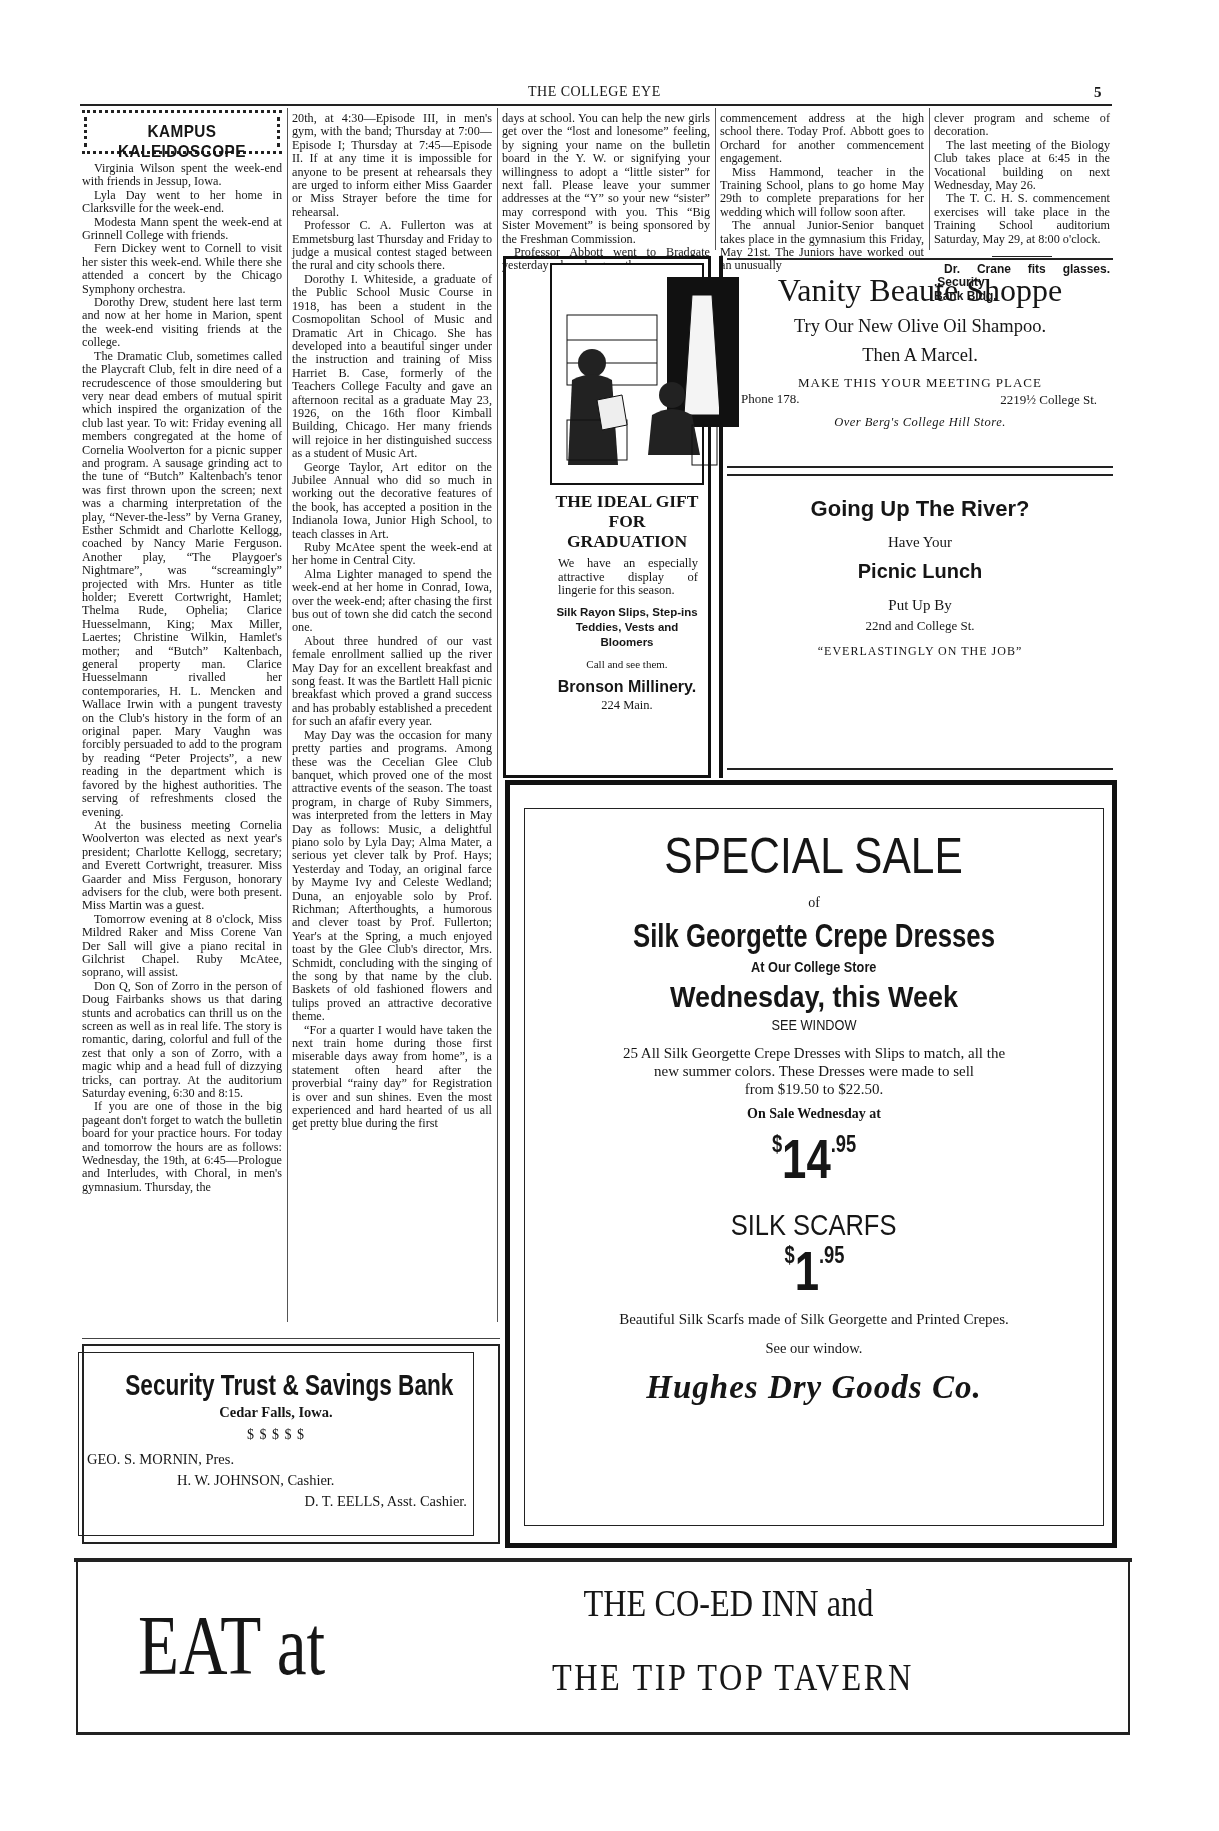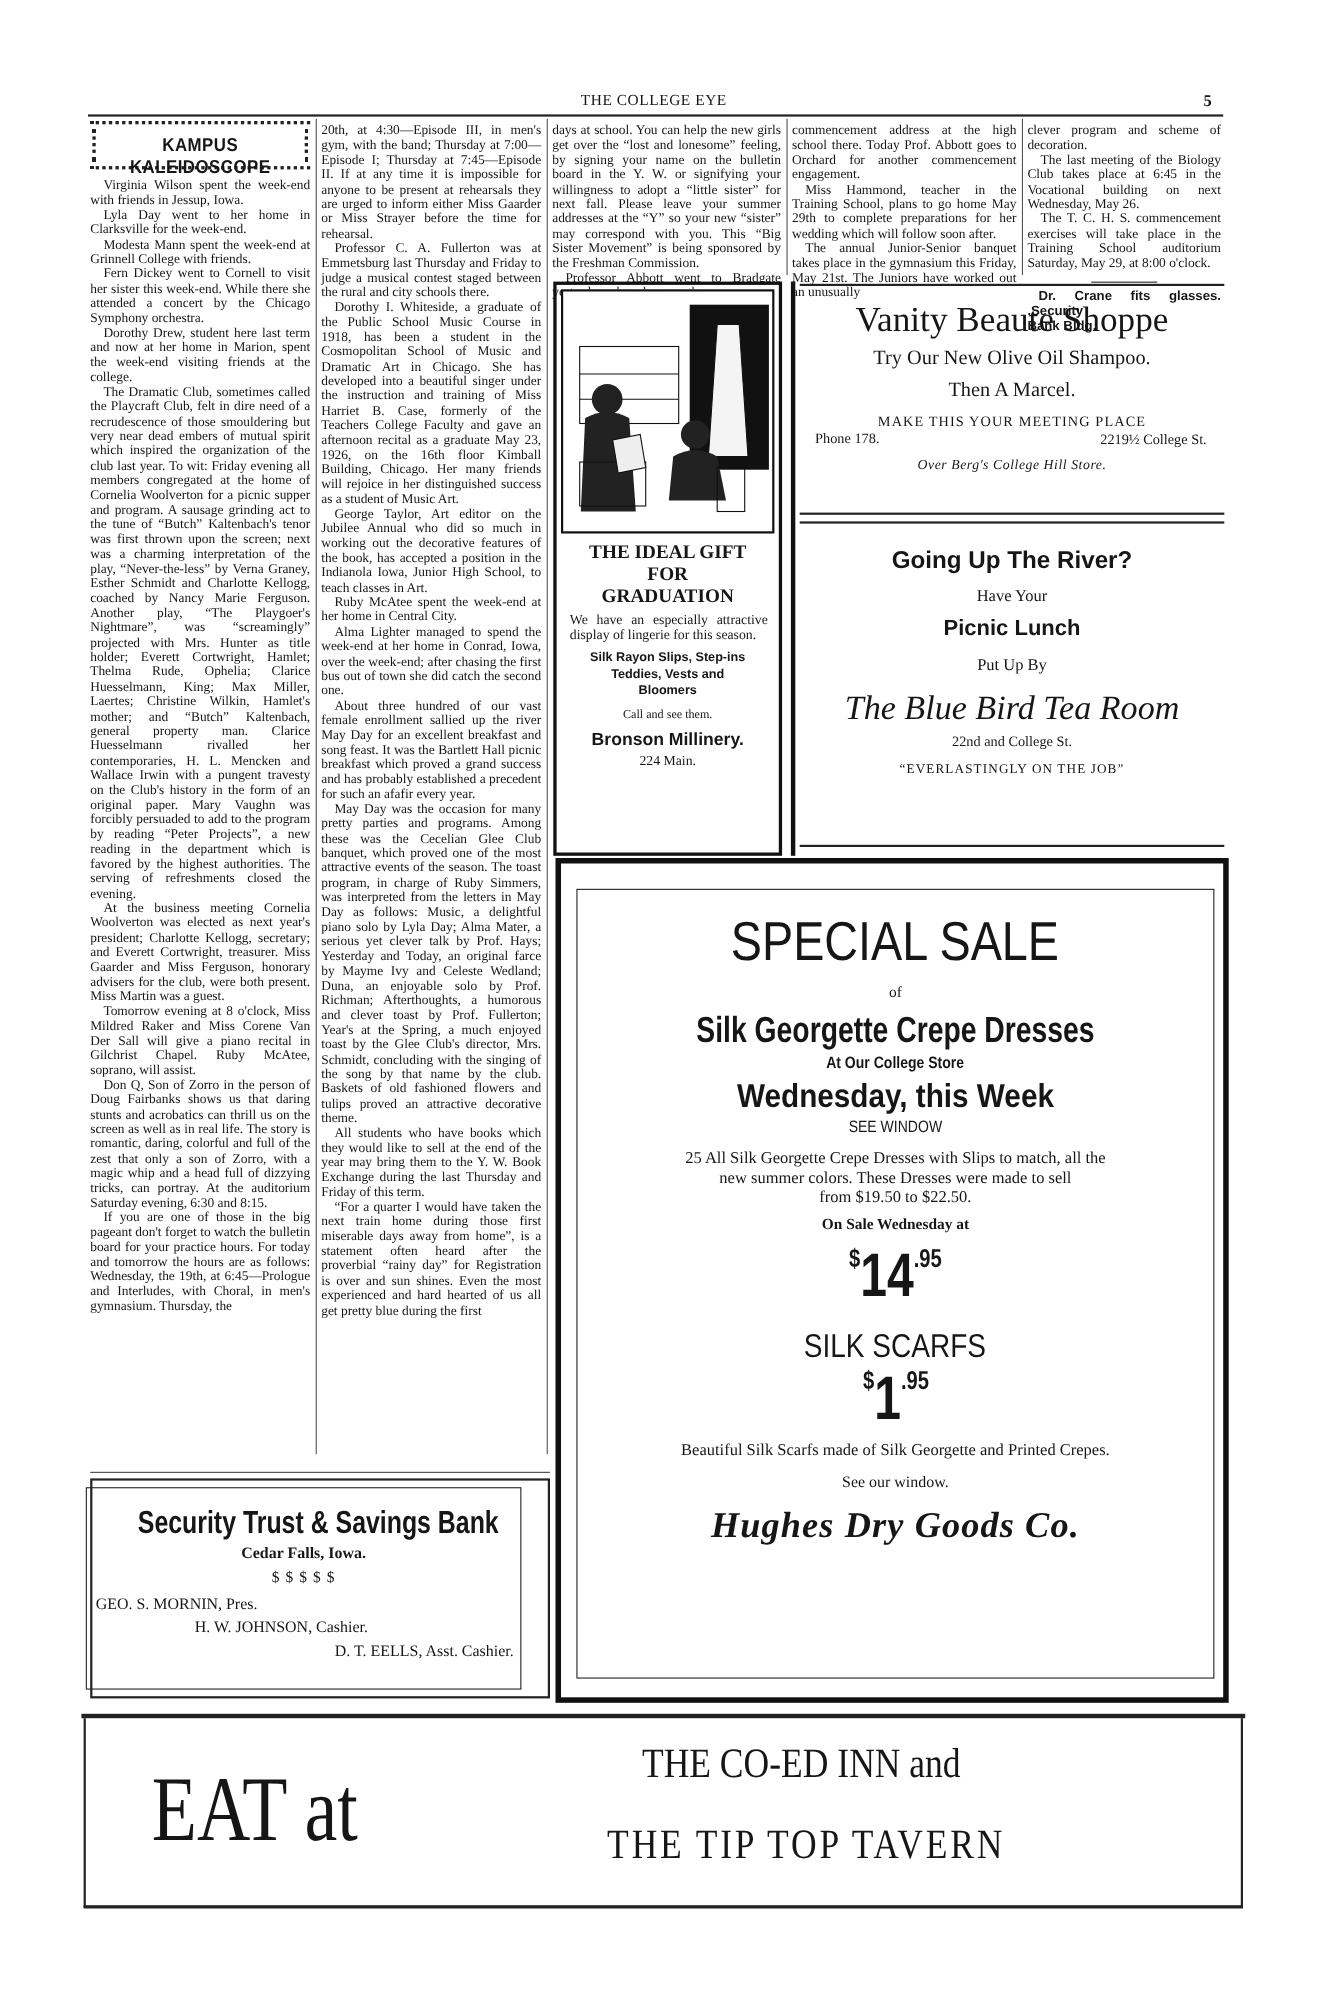--- a/index.html
+++ b/index.html
@@ -55,21 +55,20 @@
 
 <div class="abs col" style="left:292px; top:112px; width:200px;">
   <p class="noindent">20th, at 4:30—Episode III, in men's gym, with the band; Thursday at 7:00—Episode I; Thursday at 7:45—Episode II. If at any time it is impossible for anyone to be present at rehearsals they are urged to inform either Miss Gaarder or Miss Strayer before the time for rehearsal.</p>
   <p>Professor C. A. Fullerton was at Emmetsburg last Thursday and Friday to judge a musical contest staged between the rural and city schools there.</p>
   <p>Dorothy I. Whiteside, a graduate of the Public School Music Course in 1918, has been a student in the Cosmopolitan School of Music and Dramatic Art in Chicago. She has developed into a beautiful singer under the instruction and training of Miss Harriet B. Case, formerly of the Teachers College Faculty and gave an afternoon recital as a graduate May 23, 1926, on the 16th floor Kimball Building, Chicago. Her many friends will rejoice in her distinguished success as a student of Music Art.</p>
   <p>George Taylor, Art editor on the Jubilee Annual who did so much in working out the decorative features of the book, has accepted a position in the Indianola Iowa, Junior High School, to teach classes in Art.</p>
   <p>Ruby McAtee spent the week-end at her home in Central City.</p>
   <p>Alma Lighter managed to spend the week-end at her home in Conrad, Iowa, over the week-end; after chasing the first bus out of town she did catch the second one.</p>
   <p>About three hundred of our vast female enrollment sallied up the river May Day for an excellent breakfast and song feast. It was the Bartlett Hall picnic breakfast which proved a grand success and has probably established a precedent for such an afafir every year.</p>
   <p>May Day was the occasion for many pretty parties and programs. Among these was the Cecelian Glee Club banquet, which proved one of the most attractive events of the season. The toast program, in charge of Ruby Simmers, was interpreted from the letters in May Day as follows: Music, a delightful piano solo by Lyla Day; Alma Mater, a serious yet clever talk by Prof. Hays; Yesterday and Today, an original farce by Mayme Ivy and Celeste Wedland; Duna, an enjoyable solo by Prof. Richman; Afterthoughts, a humorous and clever toast by Prof. Fullerton; Year's at the Spring, a much enjoyed toast by the Glee Club's director, Mrs. Schmidt, concluding with the singing of the song by that name by the club. Baskets of old fashioned flowers and tulips proved an attractive decorative theme.</p>
-  <p>All students who have books which they would like to sell at the end of the year may bring them to the Y. W. Book Exchange during the last Thursday and Friday of this term.</p>
   <p>“For a quarter I would have taken the next train home during those first miserable days away from home”, is a statement often heard after the proverbial “rainy day” for Registration is over and sun shines. Even the most experienced and hard hearted of us all get pretty blue during the first</p>
 </div>
 <div class="abs vline" style="left:497px; top:108px; height:1214px;"></div>
 
 <div class="abs col" style="left:502px; top:112px; width:208px;">
   <p class="noindent">days at school. You can help the new girls get over the “lost and lonesome” feeling, by signing your name on the bulletin board in the Y. W. or signifying your willingness to adopt a “little sister” for next fall. Please leave your summer addresses at the “Y” so your new “sister” may correspond with you. This “Big Sister Movement” is being sponsored by the Freshman Commission.</p>
   <p>Professor Abbott went to Bradgate yesterday where he gave the</p>
 </div>
 <div class="abs vline" style="left:715px; top:108px; height:142px;"></div>
 
@@ -84,21 +83,21 @@
   <p class="noindent">clever program and scheme of decoration.</p>
   <p>The last meeting of the Biology Club takes place at 6:45 in the Vocational building on next Wednesday, May 26.</p>
   <p>The T. C. H. S. commencement exercises will take place in the Training School auditorium Saturday, May 29, at 8:00 o'clock.</p>
   <div style="width:60px; height:1px; background:#222; margin:10px auto 6px;"></div>
   <div style="font-family:'Liberation Sans','DejaVu Sans',sans-serif; font-weight:bold; font-size:12px; text-indent:10px;">
     <span>Dr. Crane fits glasses. .Security</span><br>
     <span>Bank Bldg.</span>
   </div>
 </div>
 
-<div class="abs ad thick" style="left:503px; top:256px; width:208px; height:522px;">
+<div class="abs ad thick" style="left:503px; top:256px; width:208px; height:522px;padding-left:40px;">
   <div class="illus" style="margin:4px; height:218px; position:relative;">
     <svg width="196" height="214" viewBox="0 0 196 214">
       <rect x="115" y="12" width="72" height="150" fill="#111"></rect>
       <path d="M140 30 L160 30 L168 150 L132 150 Z" fill="#f4f4f4" stroke="#111"></path>
       <rect x="15" y="50" width="90" height="70" fill="none" stroke="#111"></rect>
       <line x1="15" y1="75" x2="105" y2="75" stroke="#111"></line>
       <line x1="15" y1="98" x2="105" y2="98" stroke="#111"></line>
       <circle cx="40" cy="98" r="14" fill="#222"></circle>
       <path d="M20 115 Q40 104 60 115 L66 200 L16 200 Z" fill="#222"></path>
       <circle cx="120" cy="130" r="13" fill="#222"></circle>
@@ -138,21 +137,20 @@
   <div style="font-style:italic; font-size:12.5px; letter-spacing:0.5px; margin-top:8px;">Over Berg's College Hill Store.</div>
 </div>
 <div class="abs" style="left:727px; top:466px; width:386px; height:2px; background:#222;"></div>
 
 <div class="abs" style="left:727px; top:474px; width:386px; height:2px; background:#222;"></div>
 <div class="abs" style="left:727px; top:476px; width:386px; height:292px; text-align:center;">
   <div style="font-family:'Liberation Sans','DejaVu Sans',sans-serif; font-weight:bold; font-size:22px; margin-top:20px;">Going Up The River?</div>
   <div style="font-size:15px; margin-top:12px;">Have Your</div>
   <div style="font-family:'Liberation Sans','DejaVu Sans',sans-serif; font-weight:bold; font-size:20px; margin-top:9px;">Picnic Lunch</div>
   <div style="font-size:15px; margin-top:14px;">Put Up By</div>
-  <div style="font-style:italic; font-size:31px; margin-top:12px;">The Blue Bird Tea Room</div>
   <div style="font-size:13px; margin-top:4px;">22nd and College St.</div>
   <div style="font-size:12px; letter-spacing:1px; margin-top:10px;">“EVERLASTINGLY ON THE JOB”</div>
 </div>
 <div class="abs" style="left:727px; top:768px; width:386px; height:2px; background:#222;"></div>
 
 <div class="abs" style="left:505px; top:780px; width:612px; height:768px; border:5px solid #111;"></div>
 <div class="abs" style="left:524px; top:808px; width:580px; height:718px; border:1px solid #222; text-align:center;">
   <div style="margin-top:22px; line-height:1;">
     <span class="cond" style="font-size:50px; font-weight:normal; font-family:'Liberation Sans','DejaVu Sans',sans-serif; transform:scaleX(0.85);">SPECIAL SALE</span>
   </div>

